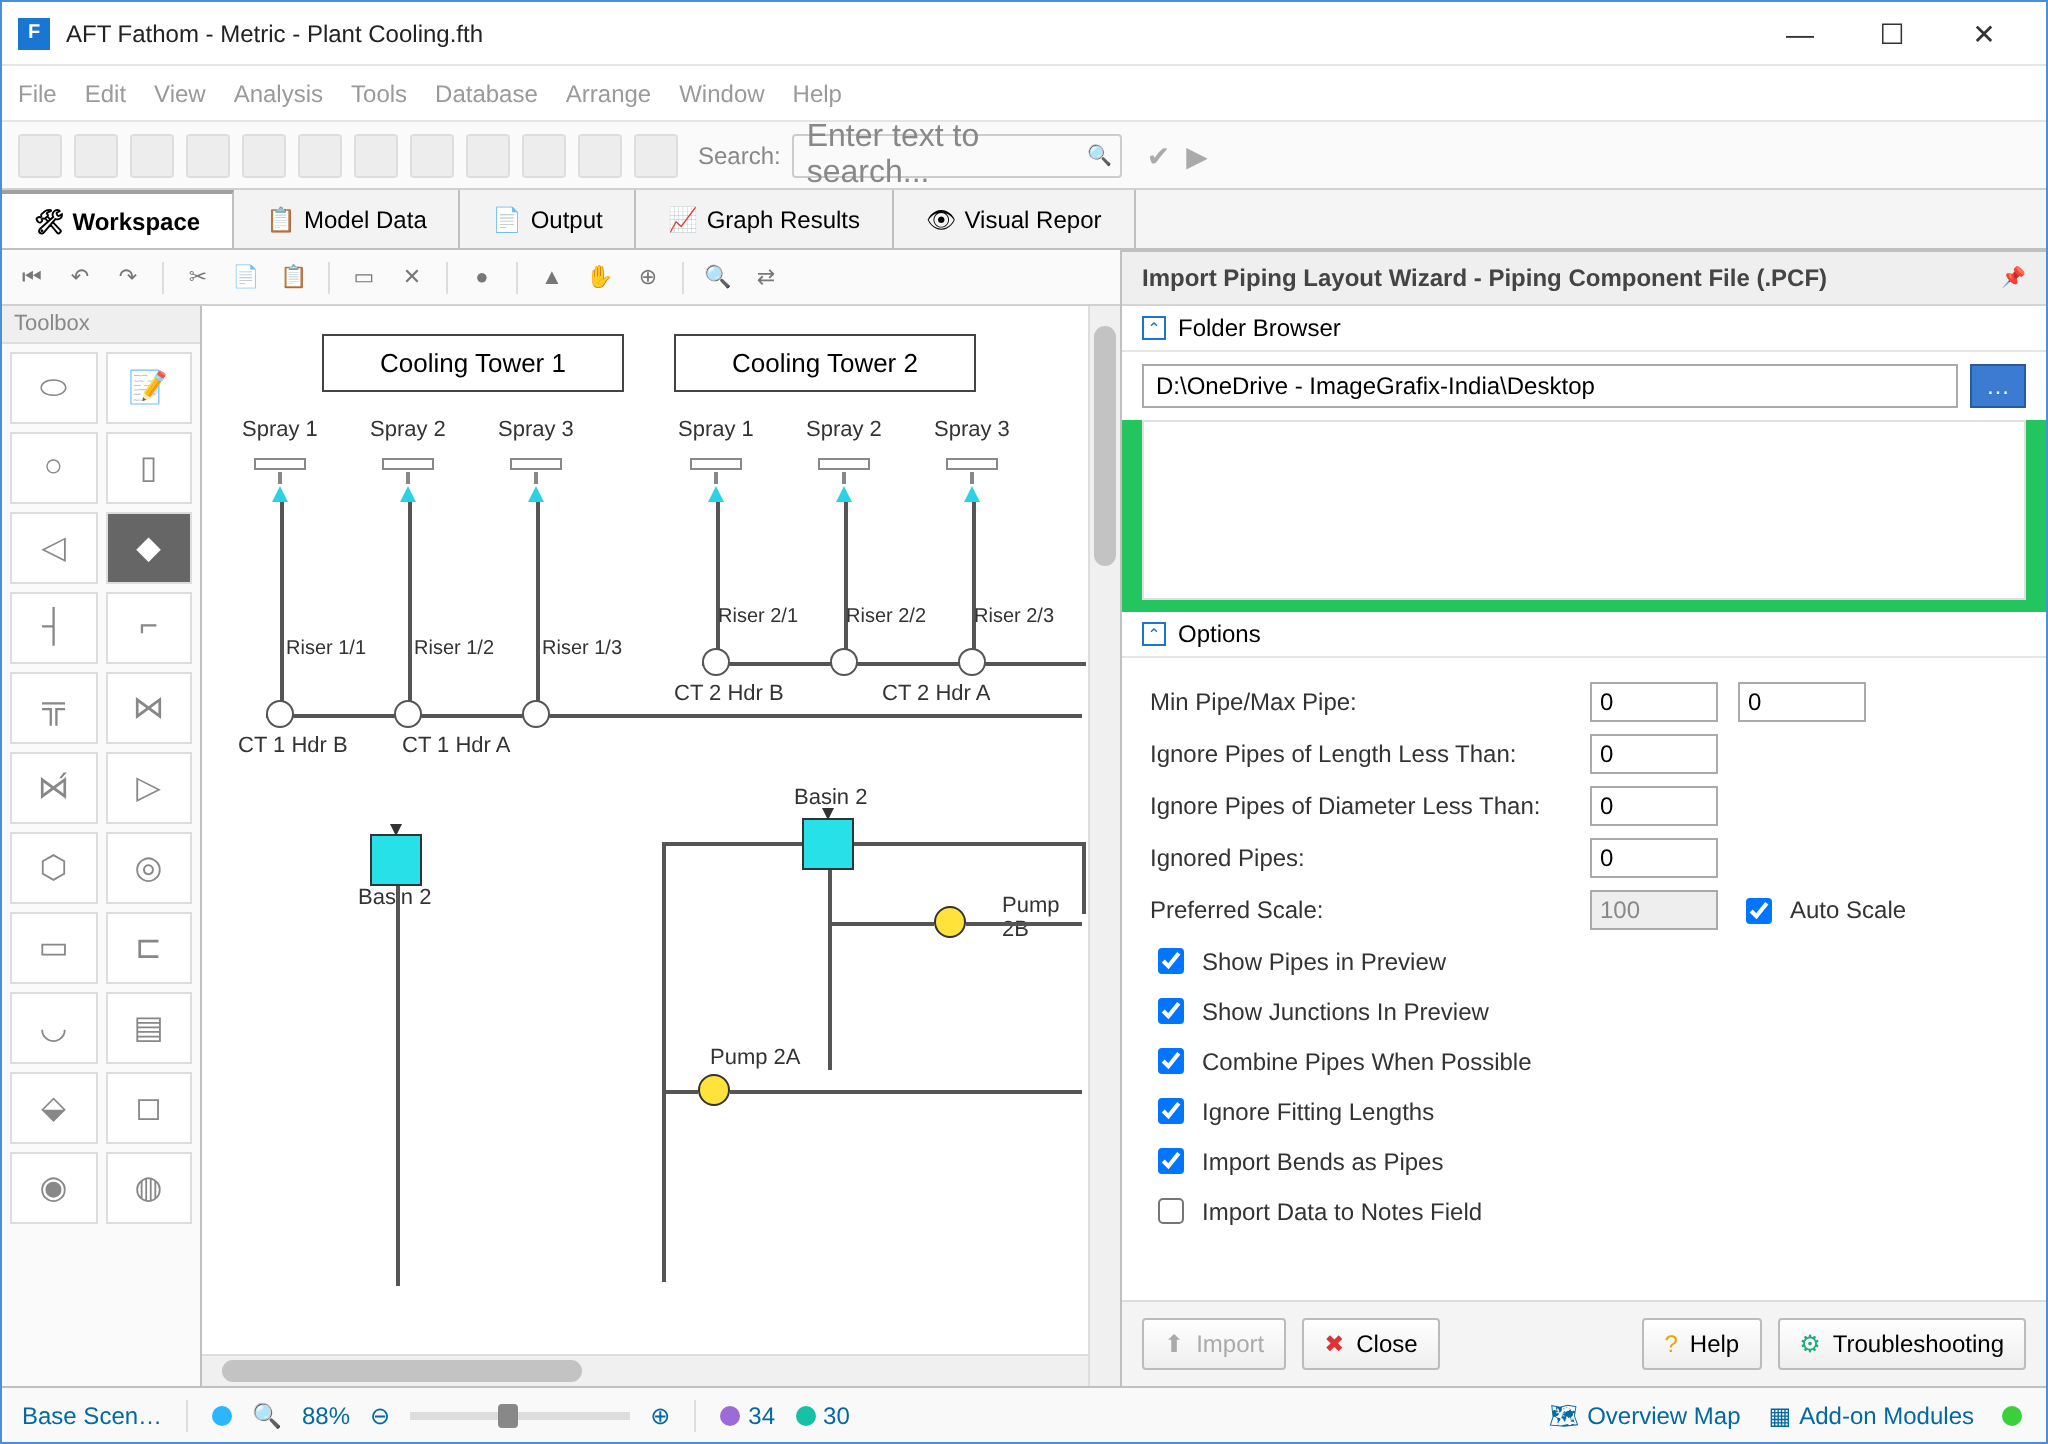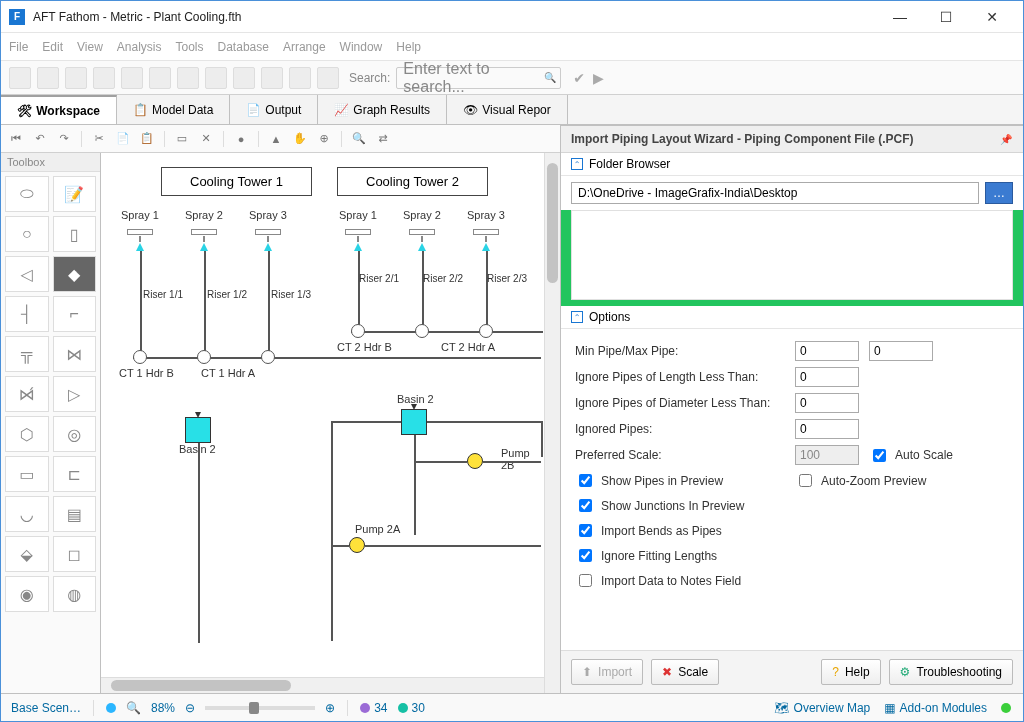--- a/index.html
+++ b/index.html
@@ -37,21 +37,21 @@
   .thumb-h { position:absolute; top:2px; bottom:2px; left:10px; width:180px; background:#c3c3c3; border-radius:6px; }
   .canvas { position: absolute; left: 0; right: 16px; top: 0; bottom: 16px; overflow: hidden; }
   .ct-box { position: absolute; border: 1.5px solid #444; padding: 6px 28px; font-size: 13px; background:#fff; }
   .spray-label { position: absolute; font-size: 11px; color:#333; }
   .spray-head { position:absolute; width:26px; height:6px; border:1.5px solid #888; background:#fff; }
   .spray-stem { position:absolute; left:50%; top:6px; width:1.5px; height:6px; background:#888; margin-left:-.75px;}
   .arrow-cyan { position:absolute; width:0; height:0; border-left:4px solid transparent; border-right:4px solid transparent; border-bottom:8px solid #29d3e5; }
   .line-v { position:absolute; width:1.5px; background:#555; }
   .line-h { position:absolute; height:1.5px; background:#555; }
   .node-circle { position:absolute; width:14px; height:14px; border:1.5px solid #555; border-radius:50%; background:#fff; }
-  .riser-label { position:absolute; font-size:10px; color:#333; }
+  .riser-label { position:absolute; font-size:10px; color:#333;margin-top:30px; }
   .basin { position:absolute; width:26px; height:26px; background:#28e0e7; border:1.5px solid #333; }
   .basin::before{content:""; position:absolute; left:50%; top:-6px; width:0;height:0;border-left:3px solid transparent;border-right:3px solid transparent;border-top:6px solid #333; transform:translateX(-50%);}
   .pump { position:absolute; width:16px; height:16px; background:#ffe23a; border:1.5px solid #333; border-radius:50%; }
   .diagram-label { position:absolute; font-size:11px; color:#333; }
   .right-panel { flex: 1; display: flex; flex-direction: column; background: #22c55e; border-top:1px solid #c0c0c0; }
   .rp-title { font-size: 12px; font-weight: bold; padding: 6px 10px; background: #efefef; border-bottom: 1px solid #d5d5d5; color:#444; display:flex; align-items:center; justify-content:space-between;}
   .rp-title .pin{ font-size:10px; color:#888; }
   .rp-section-hdr { display:flex; align-items:center; gap:6px; font-size:12px; padding:4px 10px; border-bottom:1px solid #e5e5e5; background:#fff;}
   .rp-section-hdr .chev { width:12px; height:12px; border:1px solid #1976d2; display:flex; align-items:center; justify-content:center; font-size:8px; color:#1976d2; cursor:pointer;}
   .path-row { display:flex; gap:6px; padding:6px 10px; align-items:center; background:#fff; }
@@ -343,58 +343,60 @@
           <label class="ocheck" style="width:auto;">
               <input type="checkbox" checked="" style="">
               <span>Auto Scale</span>
             </label>
         </div>
         <div class="opt-row">
           <label class="ocheck">
               <input type="checkbox" checked="" style="">
               <span>Show Pipes in Preview</span>
             </label>
-          <label class="ocheck">
-              <input type="checkbox" style="">
-              <span>Auto-Zoom Preview</span>
-            </label>
         </div>
         <div class="opt-row">
             <label class="ocheck">
               <input type="checkbox" checked="" style="">
               <span>Show Junctions In Preview</span>
             </label>
           </div>
         <div class="opt-row">
             <label class="ocheck">
               <input type="checkbox" checked="" style="">
+              <span>Combine Pipes When Possible</span>
+            </label>
+          </div>
+        <div class="opt-row">
+            <label class="ocheck">
+              <input type="checkbox" checked="" style="">
+              <span>Ignore Fitting Lengths</span>
+            </label>
+          </div>
+        <div class="opt-row">
+            <label class="ocheck">
+              <input type="checkbox" checked="" style="">
               <span>Import Bends as Pipes</span>
-            </label>
-          </div>
-        <div class="opt-row">
-            <label class="ocheck">
-              <input type="checkbox" checked="" style="">
-              <span>Ignore Fitting Lengths</span>
             </label>
           </div>
         <div class="opt-row">
             <label class="ocheck">
               <input type="checkbox" style="">
               <span>Import Data to Notes Field</span>
             </label>
           </div>
       </div>
       <div class="rp-buttons">
         <div class="btn disabled">
             <span class="bi">⬆</span>
             <span>Import</span>
           </div>
         <div class="btn">
             <span class="bi" style="color:#d33;">✖</span>
-            <span>Scale</span>
+            <span>Close</span>
           </div>
         <div class="flex-spacer"></div>
         <div class="btn">
             <span class="bi" style="color:#e8a500;">?</span>
             <span>Help</span>
           </div>
         <div class="btn">
             <span class="bi" style="color:#2a7;">⚙</span>
             <span>Troubleshooting</span>
           </div>

